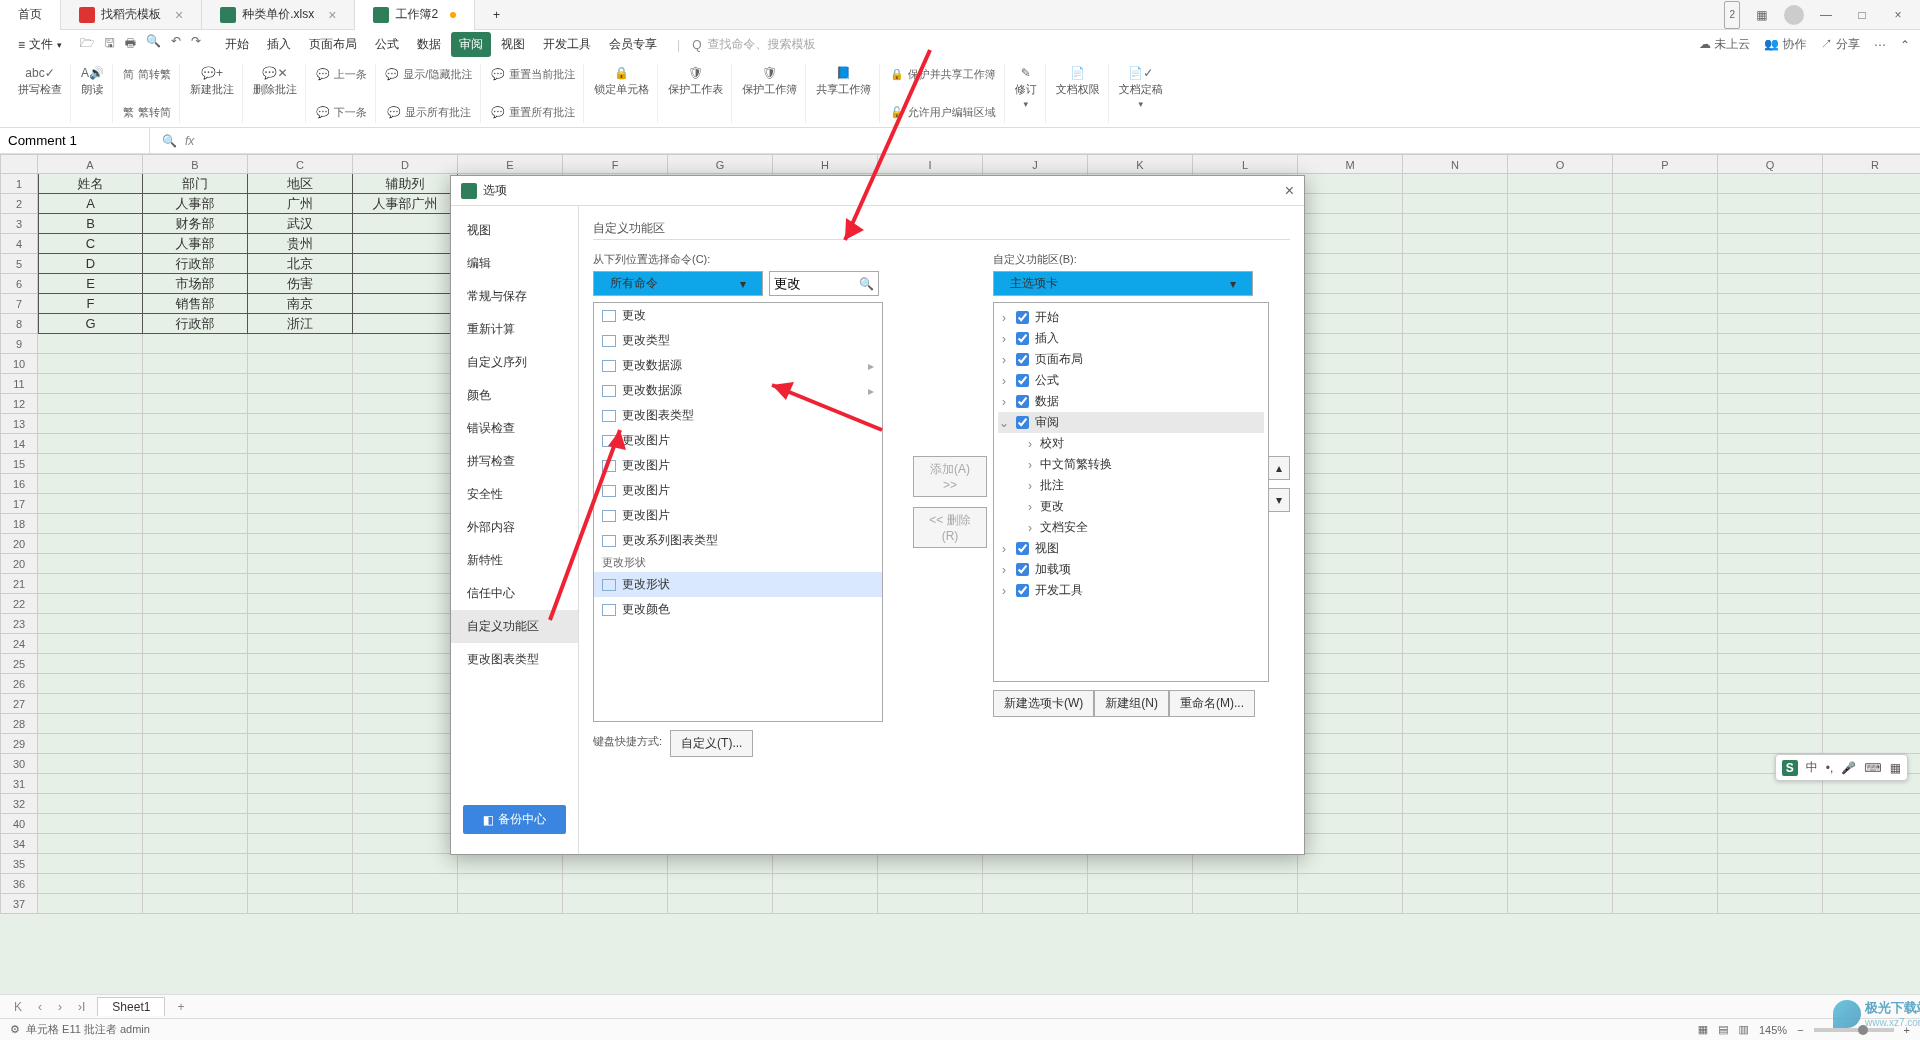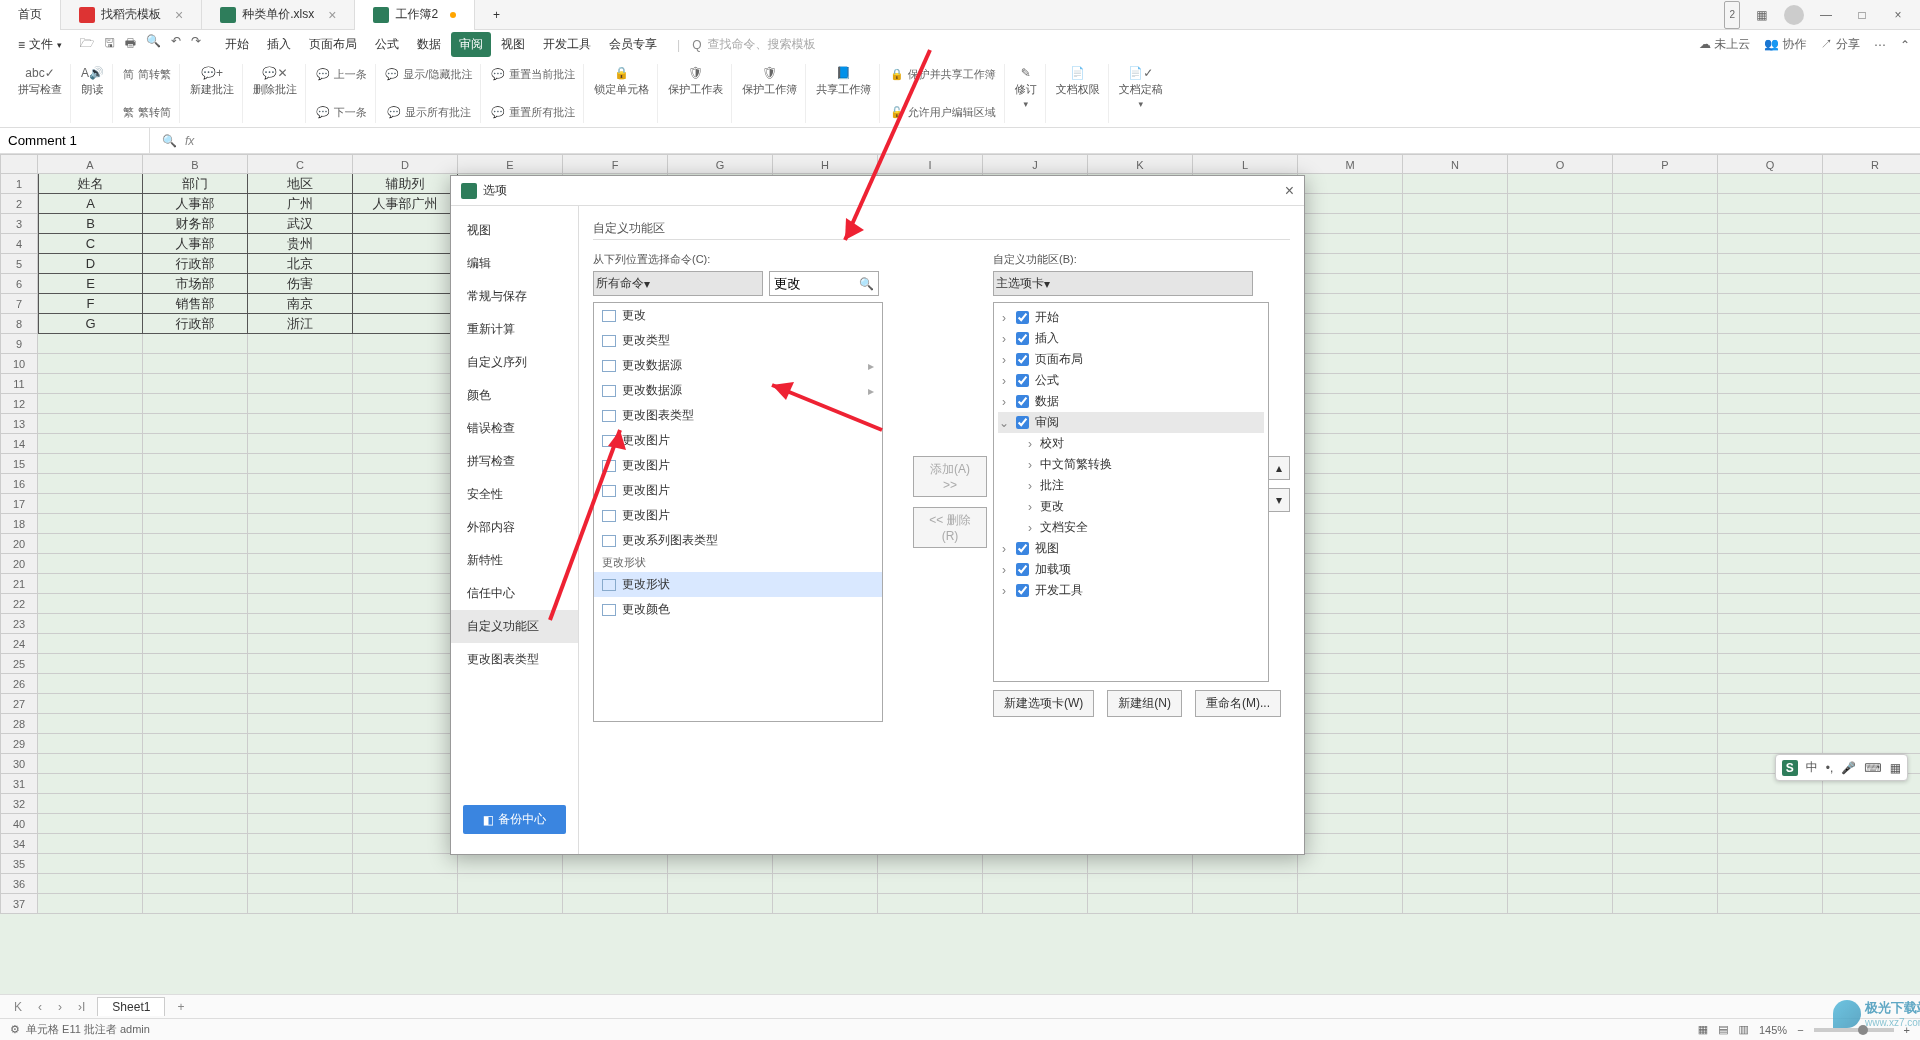--- a/index.html
+++ b/index.html
@@ -70,21 +70,21 @@
 .dlg-side { width:128px; border-right:1px solid #ddd; padding:8px 0; display:flex; flex-direction:column; }
 .side-item { padding:8px 16px; cursor:pointer; }
 .side-item.sel { background:#e8e8e8; }
 .backup-btn { margin:auto 12px 12px; background:#3a85e0; color:#fff; padding:6px; text-align:center; border-radius:2px; display:flex; align-items:center; justify-content:center; gap:4px; }
 .dlg-main { flex:1; padding:14px; position:relative; }
 .fieldset-label { color:#555; margin-bottom:8px; }
 .dlg-row { display:flex; gap:14px; align-items:flex-start; }
 .col-left { width:300px; }
 .col-right { flex:1; }
 .lbl { font-size:11px; color:#555; margin-bottom:4px; }
-.select { border:1px solid #aaa; padding:3px 2px; display:flex; align-items:center; background:#e5e5e5; width:170px; }
+.select { border:1px solid #aaa; padding:3px 16px; display:flex; justify-content:space-between; align-items:center; background:#0ea5e9; width:170px; }
 .search-box { border:1px solid #aaa; padding:2px 4px; display:flex; align-items:center; width:110px; margin-left:6px; }
 .search-box input { border:none; outline:none; width:80px; }
 .listbox { border:1px solid #aaa; height:420px; margin-top:6px; overflow:auto; }
 .litem { padding:4px 8px; display:flex; align-items:center; gap:6px; cursor:pointer; }
 .litem.hover { background:#d9e8ff; }
 .litem.group { font-size:11px; color:#666; padding:2px 8px; }
 .treebox { border:1px solid #aaa; height:380px; margin-top:6px; overflow:auto; padding:4px; }
 .tnode { display:flex; align-items:center; gap:4px; padding:2px 0; }
 .tnode .exp { width:12px; text-align:center; color:#888; cursor:pointer; }
 .tnode input[type=checkbox]{ margin:0 2px; accent-color:#3a85e0;}
@@ -1208,20 +1208,24 @@
               <div class="litem group">更改形状</div>
               <div class="litem hover">
                 <span class="ic" style="border:1px solid #8ac;width:14px;height:12px"></span>
                 <span>更改形状</span>
               </div>
               <div class="litem">
                 <span class="ic" style="border:1px solid #8ac;width:14px;height:12px"></span>
                 <span>更改颜色</span>
               </div>
             </div>
+          <div class="below-list">
+            <span class="lbl">键盘快捷方式:</span>
+            <span class="btn">自定义(T)...</span>
+          </div>
         </div>
 
         <div class="col-right" style="margin-left:86px">
           <div class="lbl">自定义功能区(B):</div>
           <div class="select" style="width:260px">
               <span>主选项卡</span>
               <span>▾</span>
             </div>
           <div class="treebox" id="treebox" style="width:276px">
               <div class="tnode">
@@ -1283,21 +1287,21 @@
                 <span class="exp">›</span>
                 <input type="checkbox" checked="" style="">
                 <span>加载项</span>
               </div>
               <div class="tnode">
                 <span class="exp">›</span>
                 <input type="checkbox" checked="" style="">
                 <span>开发工具</span>
               </div>
             </div>
-          <div class="below-list" style="gap:13px">
+          <div class="below-list" style="gap:0">
             <span class="btn">新建选项卡(W)</span>
             <span class="btn">新建组(N)</span>
             <span class="btn">重命名(M)...</span>
           </div>
         </div>
       </div>
 
       <div class="mid-btns">
         <div class="btn disabled">添加(A) &gt;&gt;</div>
         <div class="btn disabled">&lt;&lt; 删除(R)</div>

